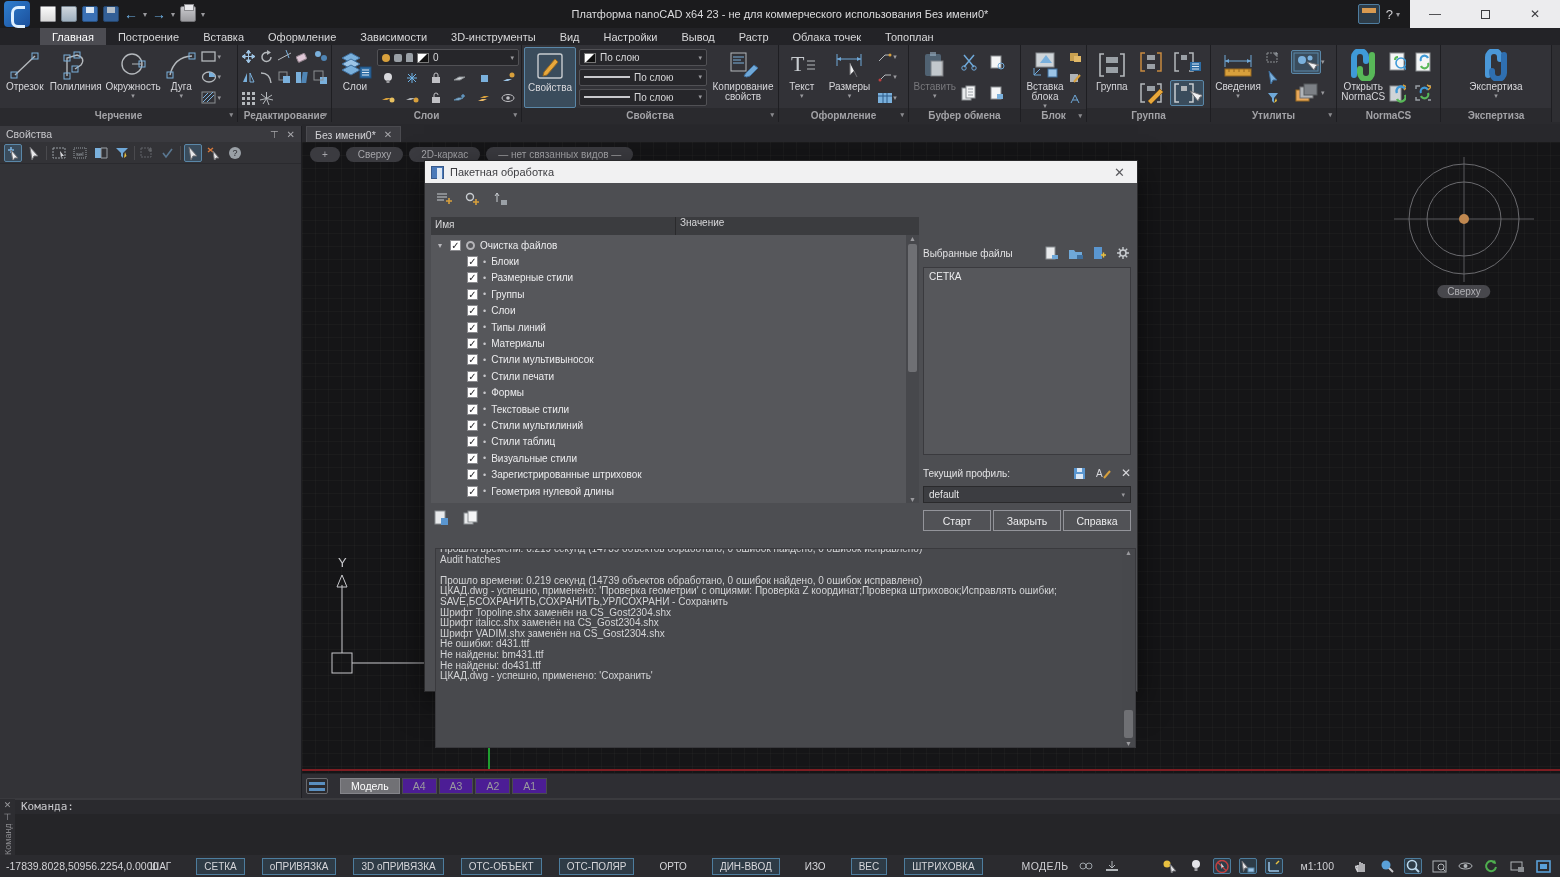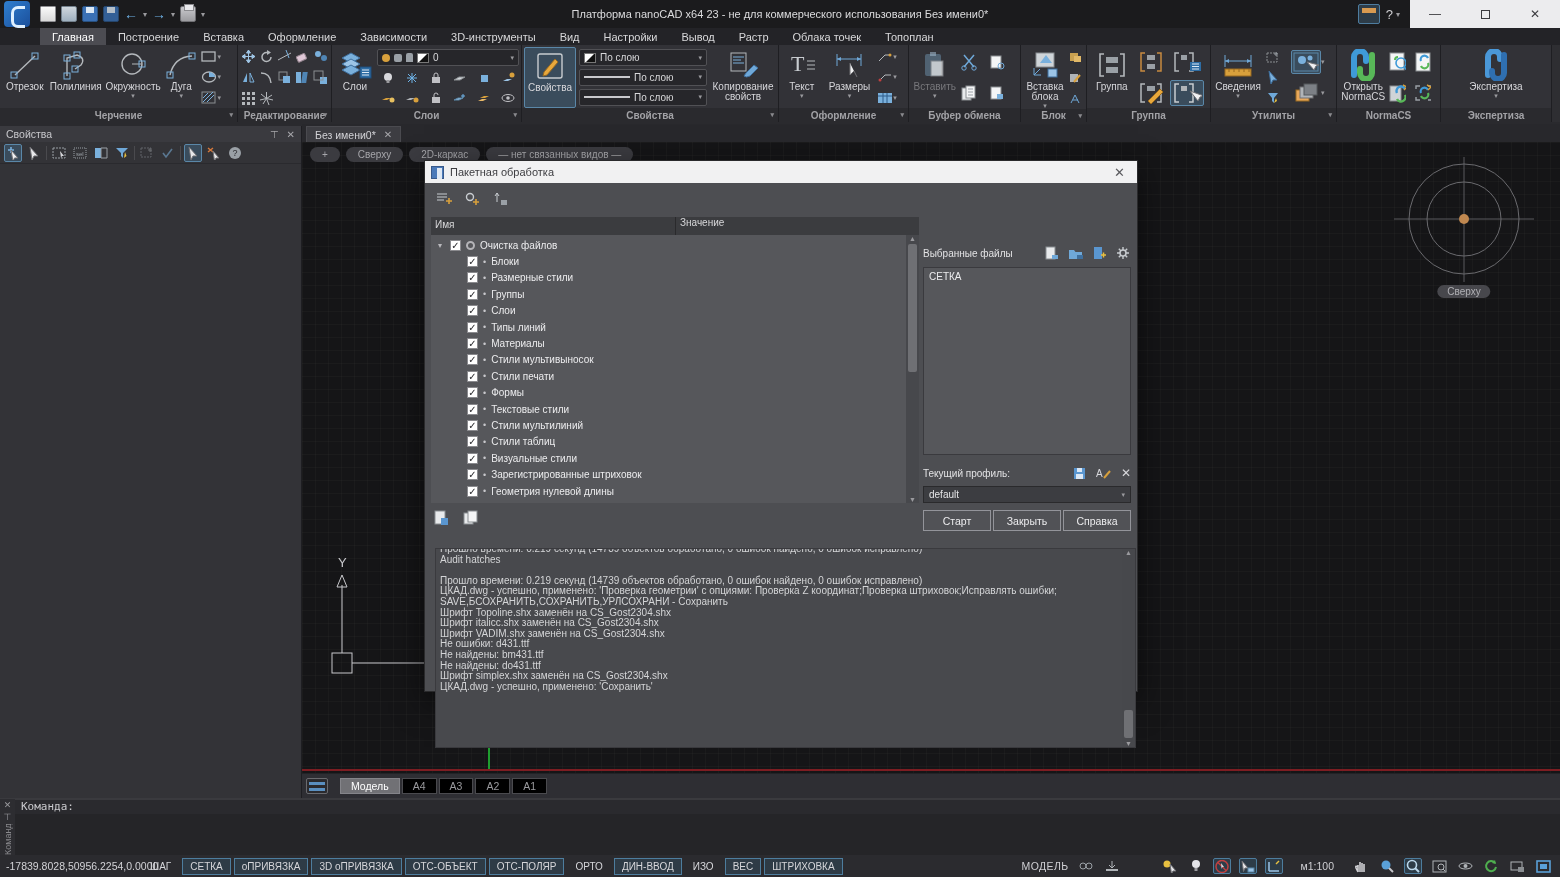--- a/index.html
+++ b/index.html
@@ -101,40 +101,40 @@
 
   
   #ucs { position:absolute; left:22px; bottom:90px; width:170px; height:130px; color:#d0d0d4; }
 
   
   #sheetbar { position:absolute; left:302px; top:773px; width:1258px; height:25px; background:#2e2e33;
     display:flex; align-items:center; gap:2px; padding-left:4px; border-top:1px solid #222226; }
   #layouts-ic { width:22px; height:16px; border:1px solid #6a6a6e; border-radius:2px; background:#2a2a2e;
     position:relative; margin-right:10px; }
   #layouts-ic:after { content:""; position:absolute; left:2px; top:3px; right:2px; height:3px; background:#5a8fc0; box-shadow:0 6px 0 #5a8fc0; }
-  .stab { font-size:10.5px; color:#9a9a9e; background:#000000; border:1px solid #4a4a4e; padding:1px 10px; }
+  .stab { font-size:10.5px; color:#9a9a9e; background:#4c1d95; border:1px solid #4a4a4e; padding:1px 10px; }
   .stab.active { background:#717175; color:#ffffff; border-color:#85858a; }
 
   
   #cmdpanel { position:absolute; left:0; top:798px; width:1560px; height:57px; background:#252528;
     border-top:1px solid #3a3a3e; display:flex; }
   #cmdrail { width:15px; background:#2d2d31; display:flex; flex-direction:column; align-items:center;
     color:#9a9a9e; font-size:9px; gap:2px; padding-top:1px; }
   #cmdrail .vlabel { writing-mode:vertical-rl; transform:rotate(180deg); font-size:9px; color:#8a8a8e;
     overflow:hidden; height:34px; }
   #cmdbody { flex:1; display:flex; flex-direction:column; font-family:"DejaVu Sans Mono", monospace; }
   #cmdlines { flex:1; padding:2px 6px; color:#c6c6ca; font-size:11px; line-height:13.5px; }
   #cmdprompt { height:15px; border-top:1px solid #3a3a3e; background:#2a2a2e; color:#cacace;
     font-size:11px; line-height:14px; padding:0 6px; }
 
   
   #statusbar { position:absolute; left:0; top:855px; width:1560px; height:22px; background:#2b2b2f;
     display:flex; align-items:center; color:#d6d6da; font-size:10px; }
   #coords { width:142px; padding-left:6px; font-size:10.5px; color:#d2d2d6; }
-  #toggles { display:flex; align-items:center; gap:3px; }
+  #toggles { display:flex; align-items:center; gap:17px; }
   .tg { padding:2px 7px; border:1px solid transparent; }
   .tg.on { border-color:#4d7d9e; background:#2e3b46; }
   #sb-right { margin-left:auto; display:flex; align-items:center; gap:8px; padding-right:8px; }
   #modelbl { font-size:10.5px; color:#cfcfd3; letter-spacing:.4px; }
   .sbic { width:18px; height:16px; display:inline-flex; align-items:center; justify-content:center; }
   .sb-box { border:1px solid #4d7d9e; background:#2d3c48; border-radius:2px; }
   #scalelbl { color:#cfcfd3; font-size:10.5px; margin:0 10px; }
 
   
   #dlg { position:absolute; left:424px; top:160px; width:714px; height:532px; background:#4d4e52;
@@ -1363,21 +1363,20 @@
           <div class="ll"></div>
           <div class="ll">Прошло времени: 0.219 секунд (14739 объектов обработано, 0 ошибок найдено, 0 ошибок исправлено)</div>
           <div class="ll">ЦКАД.dwg - успешно, применено: 'Проверка геометрии' с опциями: Проверка Z координат;Проверка штриховок;Исправлять ошибки;</div>
           <div class="ll">SAVE,БСОХРАНИТЬ,СОХРАНИТЬ,УРЛСОХРАНИ - Сохранить</div>
           <div class="ll">Шрифт Topoline.shx заменён на CS_Gost2304.shx</div>
           <div class="ll">Шрифт italicc.shx заменён на CS_Gost2304.shx</div>
           <div class="ll">Шрифт VADIM.shx заменён на CS_Gost2304.shx</div>
           <div class="ll">Не ошибки: d431.ttf</div>
           <div class="ll">Не найдены: bm431.ttf</div>
           <div class="ll">Не найдены: do431.ttf</div>
-          <div class="ll">Шрифт simplex.shx заменён на CS_Gost2304.shx</div>
           <div class="ll">ЦКАД.dwg - успешно, применено: 'Сохранить'</div>
         </div>
       <div class="vscroll">
         <span>▲</span>
         <span class="sp"></span>
         <span class="thumb" style="height:28px;margin-bottom:2px"></span>
         <span>▼</span>
       </div>
     </div>
   </div>

